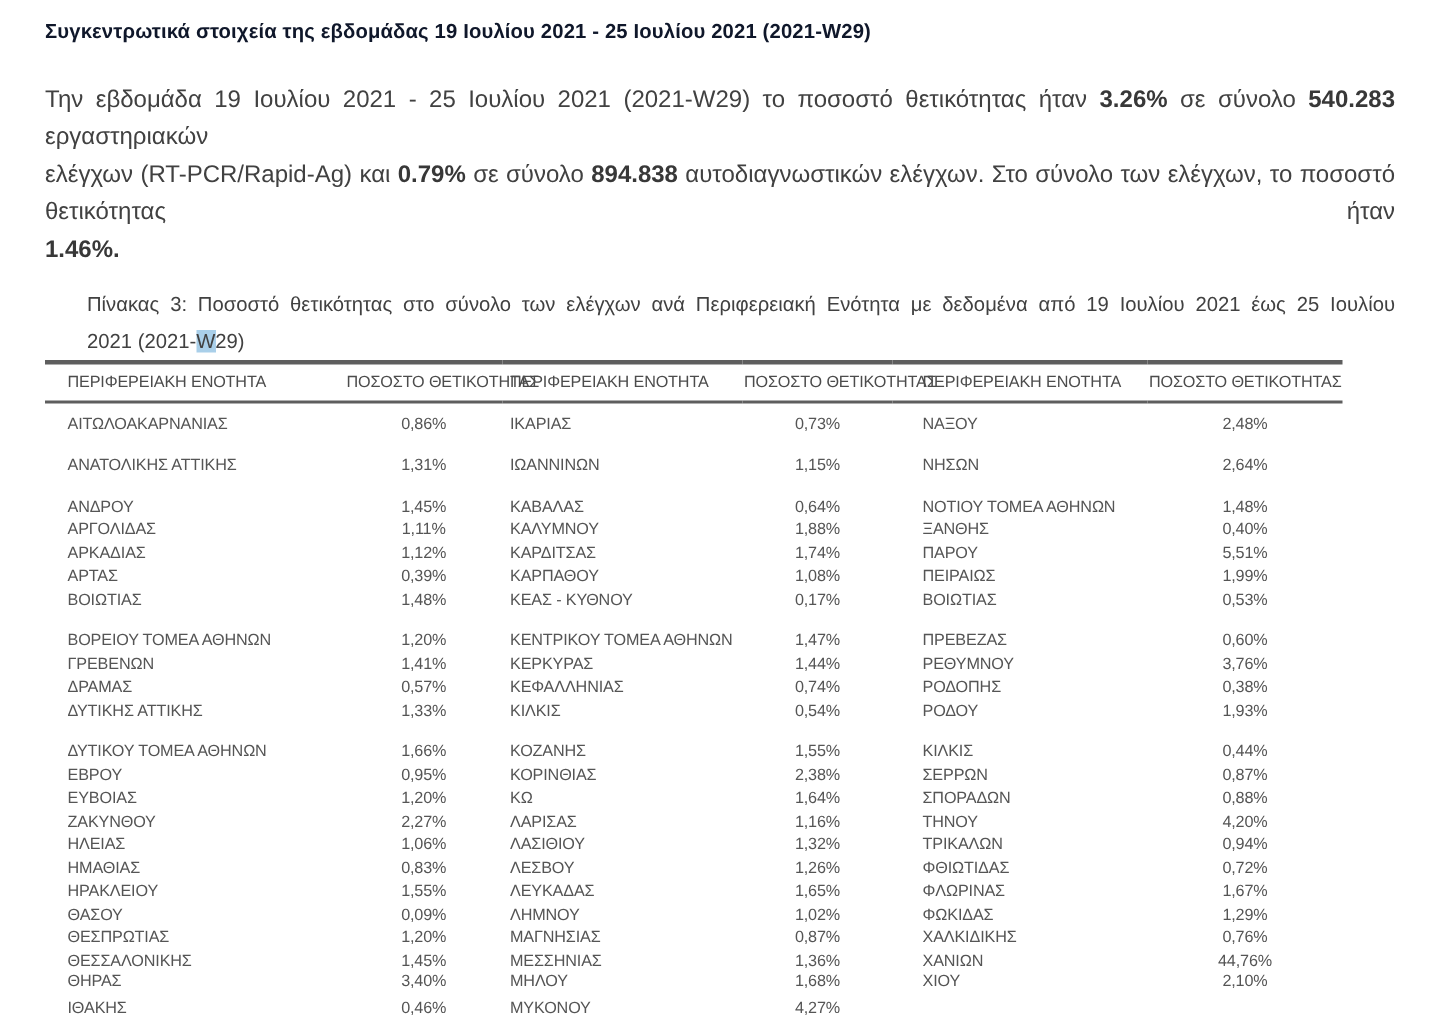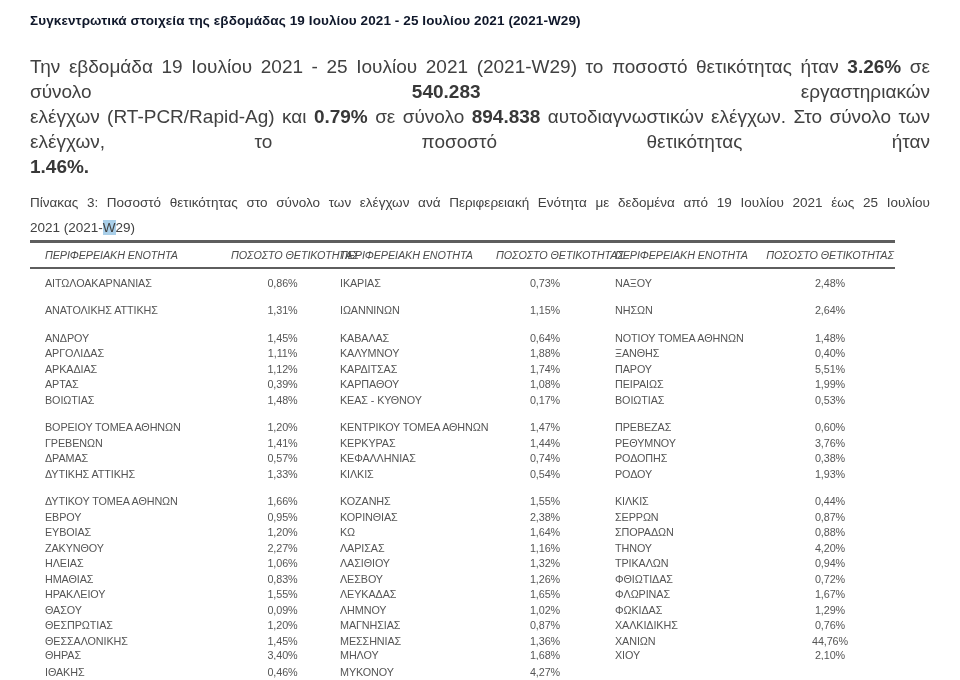--- a/index.html
+++ b/index.html
@@ -11,42 +11,42 @@
     font-family: "Liberation Sans", sans-serif;
     color: #414141;
   }
   .page { padding: 12px 30px 0 30px; width: 960px; }
 
   .title {
     margin: 0; font-size: 13.5px; line-height: 17px;
     font-weight: bold; color: #0f172a; letter-spacing: 0.1px;
   }
 
-  .para { margin-top: 25px; font-size: 19px; color: #414141; }
+  .para { margin-top: 25px; font-size: 16px; color: #414141; }
   .para .line, .caption .line {
     line-height: 25px; text-align: justify; white-space: normal;
   }
   .para .line.jl, .caption .line.jl { text-align-last: justify; }
   .para b, .caption b { color: #383838; }
 
-  .caption { margin-top: 11px; font-size: 13.5px; }
+  .caption { margin-top: 11px; font-size: 13.5px; margin-left: 28px; }
   .hl { background: var(--hl); }
 
   table.postab {
     width: 865px; margin-top: 0;
     border-collapse: collapse; table-layout: fixed;
     font-size: 10.8px; color: #555555; letter-spacing: -0.1px;
     border-top: 3px solid var(--rule);
     border-bottom: 3px double var(--rule);
   }
   table.postab th {
     font-weight: normal; color: #4c4c4c;
     height: 26px; vertical-align: middle;
     border-bottom: 2px solid var(--rule);
-    white-space: nowrap; overflow: visible; font-style: italic;
+    white-space: nowrap; overflow: visible;
   }
   table.postab td {
     height: 15.5px; line-height: 15.5px; padding: 0;
     white-space: nowrap; overflow: visible; vertical-align: bottom;
   }
   .cn { text-align: left; }
   .cp { text-align: center; }
   .pad1 { padding-left: 15px !important; }
   .pad2 { padding-left: 5px !important; }
   .pad3 { padding-left: 20px !important; }

